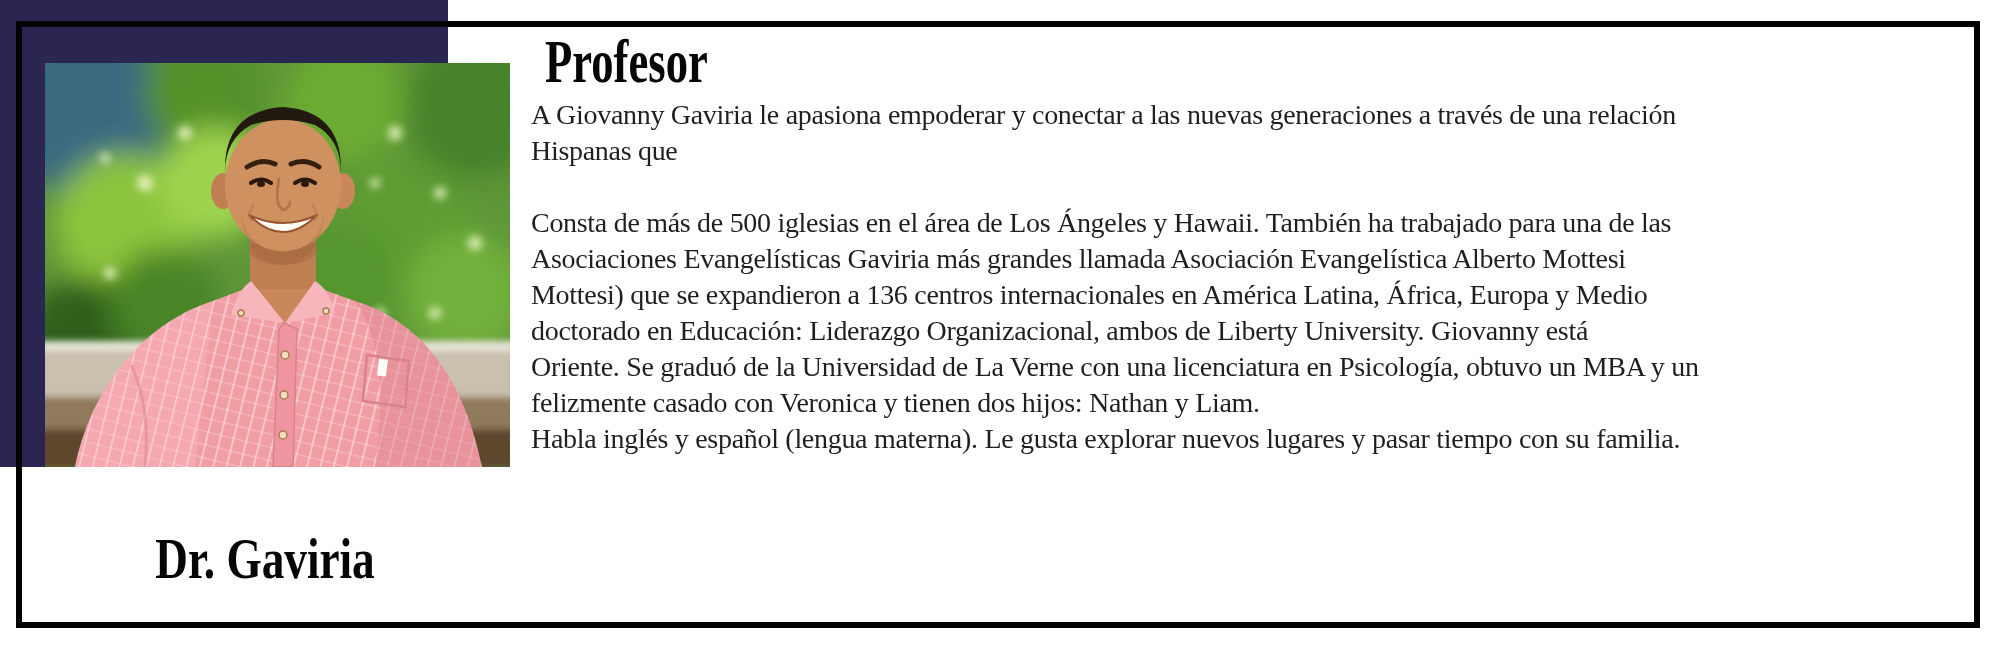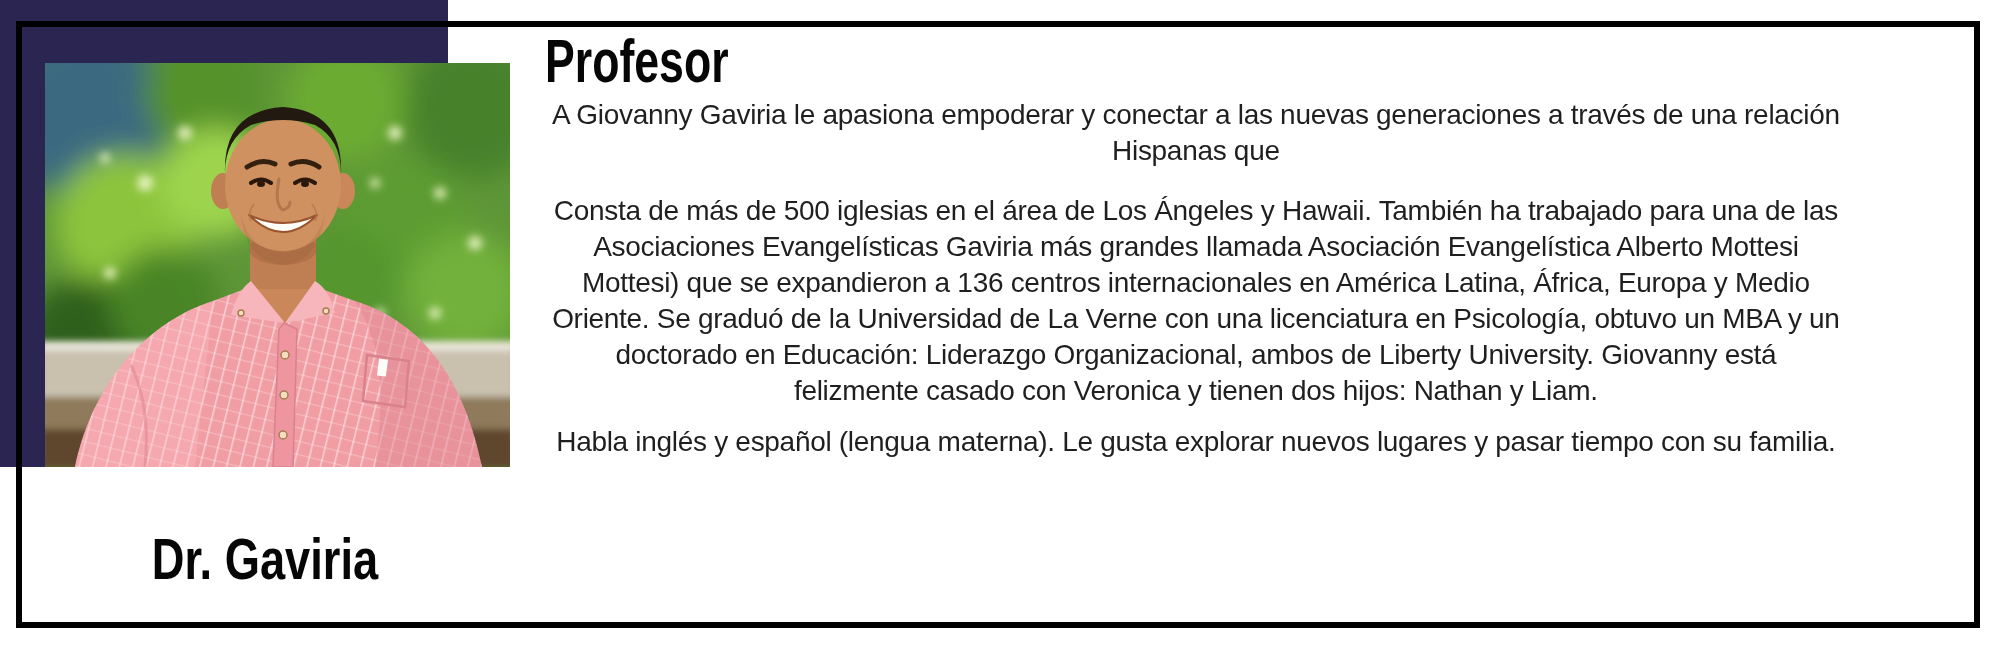--- a/index.html
+++ b/index.html
@@ -1,40 +1,40 @@
 <!DOCTYPE html>
 <html><head>
 <meta charset="utf-8">
 <style>
   html,body{margin:0;padding:0;background:#ffffff;}
   .page{
     position:relative;width:2000px;height:647px;background:#ffffff;
-    overflow:hidden;font-family:Liberation Sans, sans-serif;color:#1c1c1c;
+    overflow:hidden;font-family:Liberation Serif, serif;color:#1c1c1c;
   }
   .navy-rect{position:absolute;left:0;top:0;width:448px;height:467px;background:#2a2551;}
   .card{
     position:absolute;left:16px;top:21px;width:1964px;height:607px;
     border:6px solid #000000;box-sizing:border-box;background:transparent;
   }
   .photo{position:absolute;left:45px;top:63px;width:465px;height:404px;}
   .photo svg{display:block;}
   .title{
     position:absolute;left:545px;top:30px;margin:0;
     font-size:62px;font-weight:700;line-height:1;color:#060606;
     transform:scaleX(0.72);transform-origin:0 0;white-space:nowrap;letter-spacing:0px;
   }
   .name{
     position:absolute;left:45px;top:530px;width:440px;text-align:center;
     font-size:58px;font-weight:700;line-height:1;color:#060606;
     transform:scaleX(0.78);transform-origin:50% 50%;white-space:nowrap;
   }
-  .bio{position:absolute;left:552px;top:97px;text-align:center;}
+  .bio{position:absolute;left:531px;top:97px;}
   .bio .line{font-size:28px;line-height:36px;white-space:nowrap;letter-spacing:-0.3px;color:#1f1f1f;}
-  .para2{margin-top:24px;}
-  .para3{margin-top:15px;}
+  .para2{margin-top:36px;}
+  .para3{margin-top:0;}
 </style>
 </head>
 <body>
 
 <div class="page">
 
   <div class="navy-rect"></div>
 
   <div class="card"></div>
 
@@ -137,22 +137,22 @@
 
   <div class="bio">
     <div class="para para1">
       <div class="line">A Giovanny Gaviria le apasiona empoderar y conectar a las nuevas generaciones a través de una relación</div>
       <div class="line">Hispanas que</div>
     </div>
     <div class="para para2">
       <div class="line">Consta de más de 500 iglesias en el área de Los Ángeles y Hawaii. También ha trabajado para una de las</div>
       <div class="line">Asociaciones Evangelísticas Gaviria más grandes llamada Asociación Evangelística Alberto Mottesi</div>
       <div class="line">Mottesi) que se expandieron a 136 centros internacionales en América Latina, África, Europa y Medio</div>
+      <div class="line">doctorado en Educación: Liderazgo Organizacional, ambos de Liberty University. Giovanny está</div>
       <div class="line">Oriente. Se graduó de la Universidad de La Verne con una licenciatura en Psicología, obtuvo un MBA y un</div>
-      <div class="line">doctorado en Educación: Liderazgo Organizacional, ambos de Liberty University. Giovanny está</div>
       <div class="line">felizmente casado con Veronica y tienen dos hijos: Nathan y Liam.</div>
     </div>
     <div class="para para3">
       <div class="line">Habla inglés y español (lengua materna). Le gusta explorar nuevos lugares y pasar tiempo con su familia.</div>
     </div>
   </div>
 
   <div class="name">Dr. Gaviria</div>
 
 </div>

